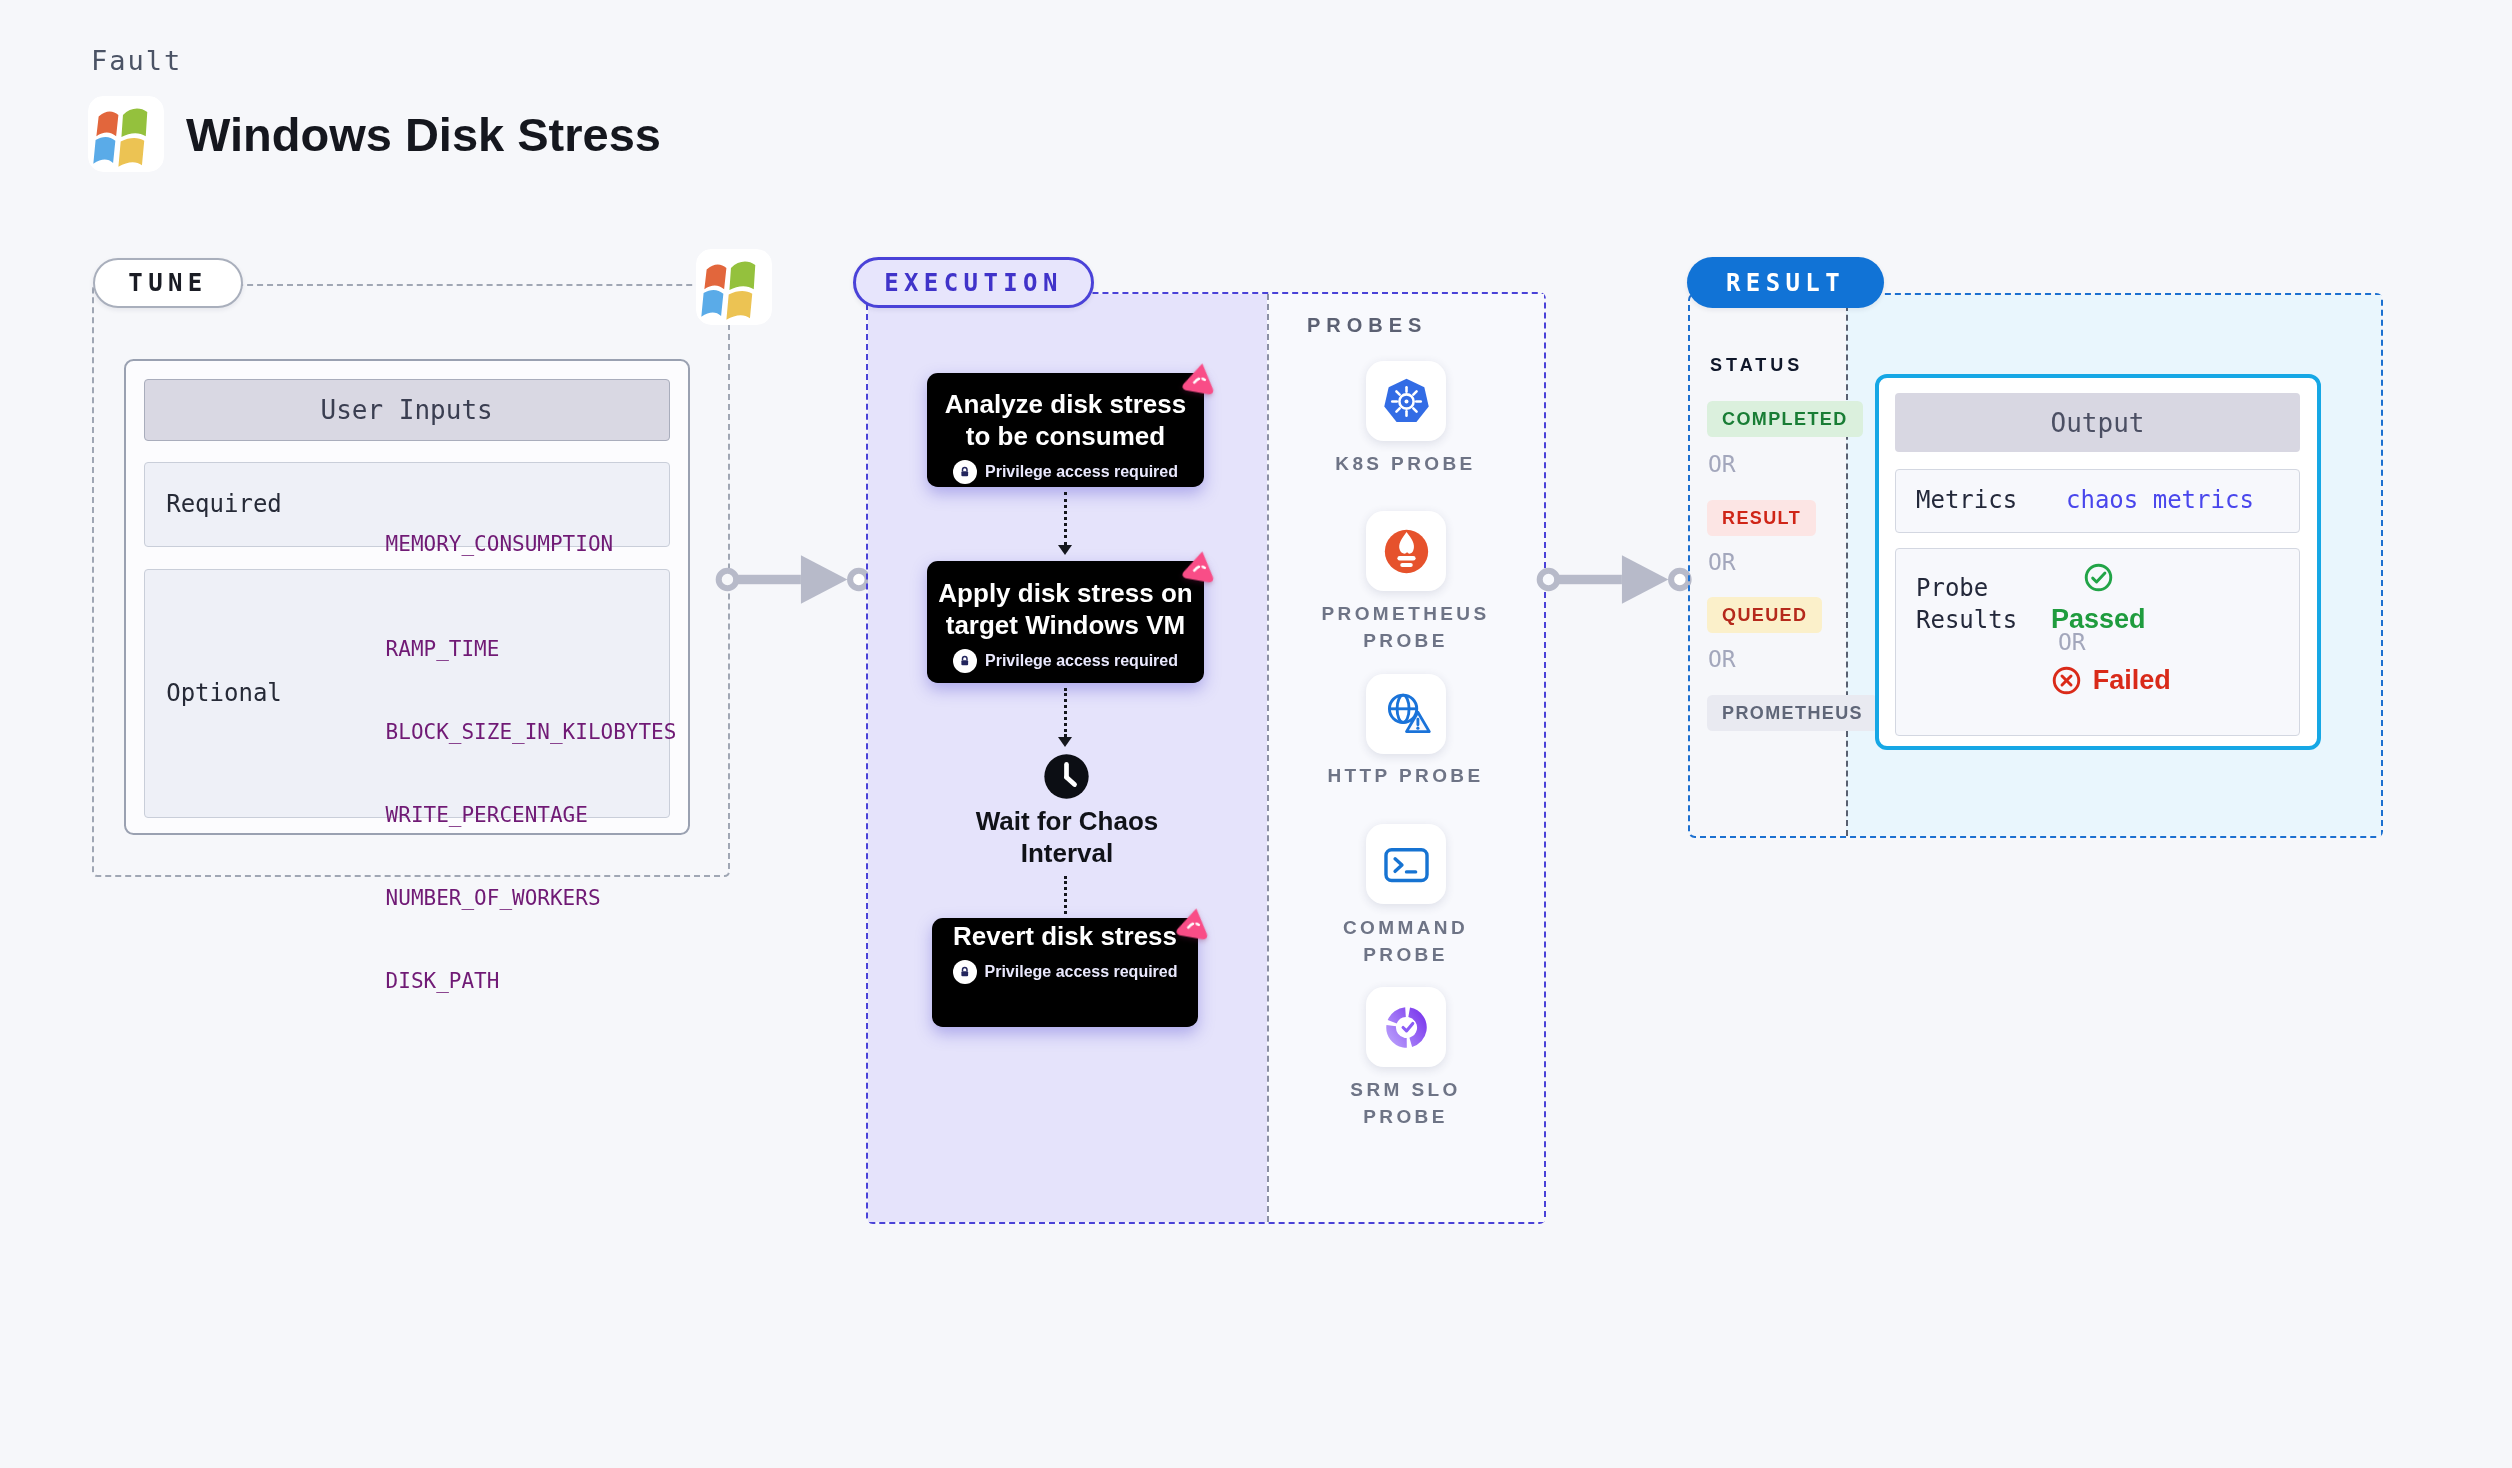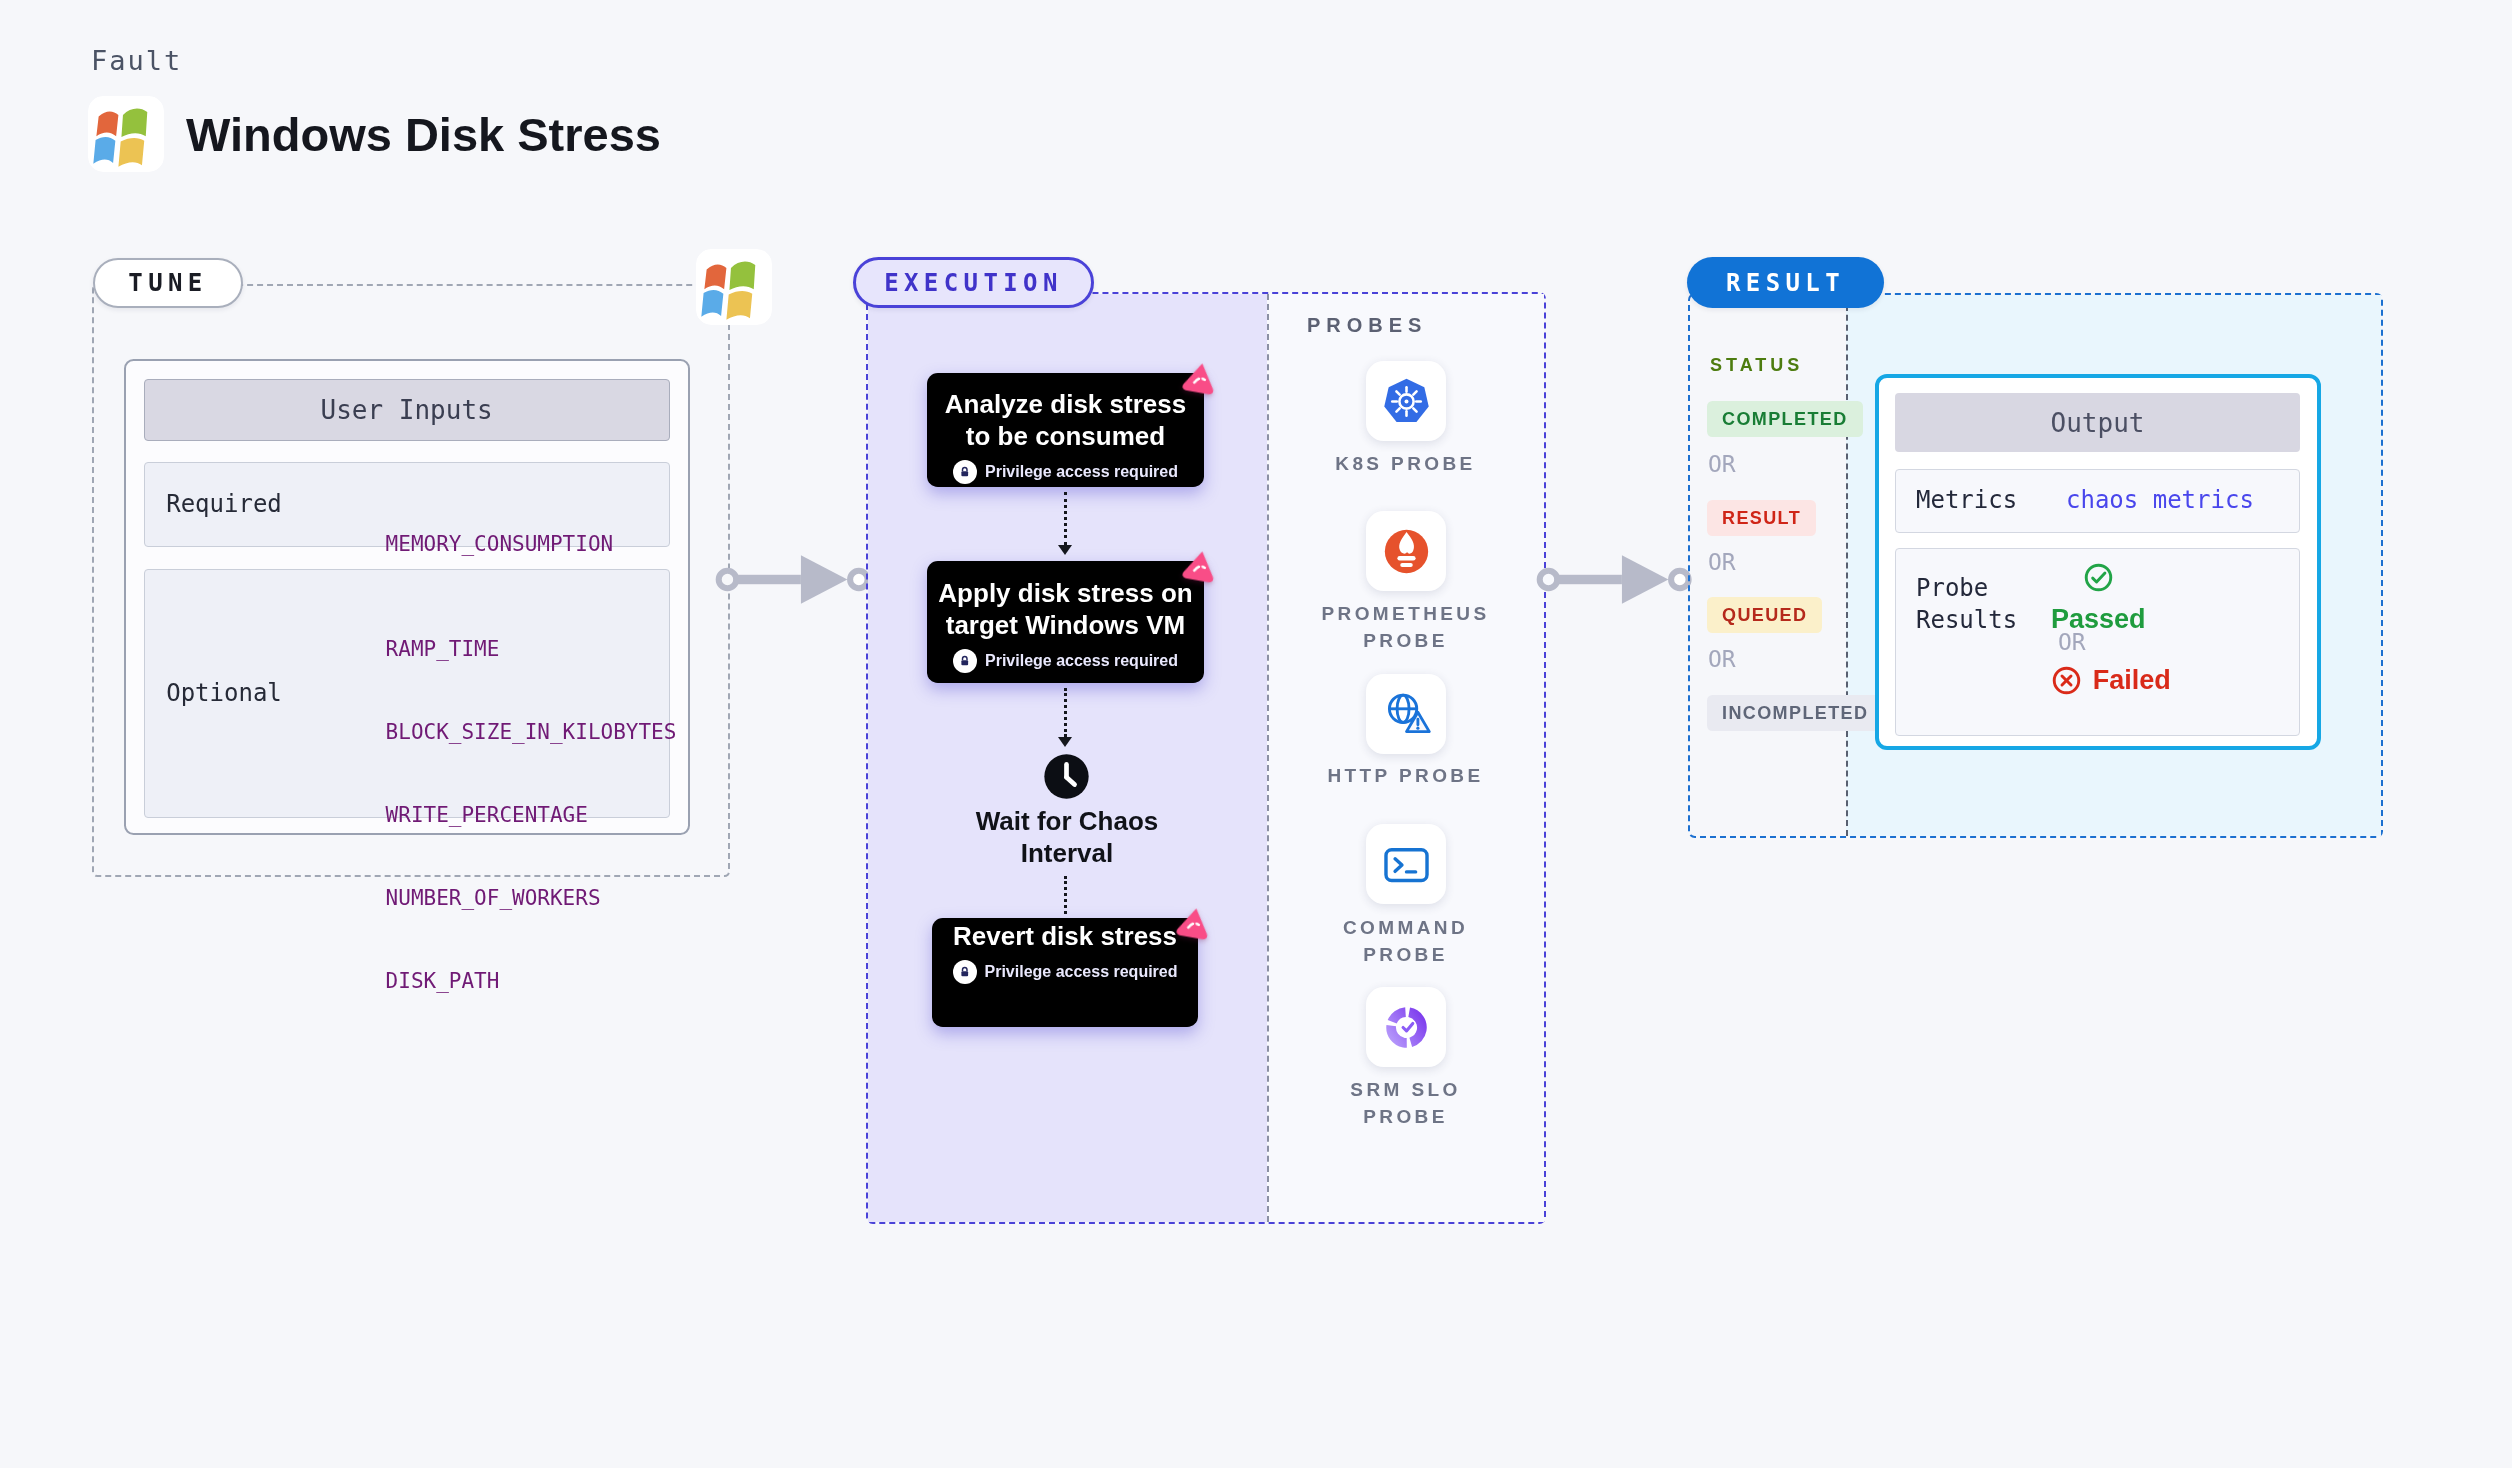--- a/index.html
+++ b/index.html
@@ -69,21 +69,21 @@
               box-shadow:0 2.7px 9.5px rgba(40,50,90,.12);display:flex;align-items:center;
               justify-content:center;}
   .probe-label{left:1304px;width:203px;text-align:center;font-size:19px;font-weight:700;
                color:#6e7486;letter-spacing:3.4px;line-height:27px;}
 
   
   .result-box{left:1688px;top:293px;width:695px;height:545px;border:2px dashed #1c70d0;
               border-radius:6.8px;box-sizing:border-box;}
   .result-cyan{position:absolute;left:156px;top:0;right:0;bottom:0;background:#e9f6fd;
                border-left:2px dashed #596070;}
-  .status-title{left:1710px;top:355px;font-size:18px;font-weight:800;color:#4d7c0f;letter-spacing:4px;}
+  .status-title{left:1710px;top:355px;font-size:18px;font-weight:800;color:#0f172a;letter-spacing:4px;}
   .badge{display:inline-flex;align-items:center;height:36px;padding:0 15px;border-radius:5.4px;
          font-size:18px;font-weight:800;letter-spacing:1.4px;}
   .badge-completed{background:#dbf0dd;color:#197d35;}
   .badge-errored{background:#fce5e4;color:#cf2517;}
   .badge-queued{background:#fbf0ca;color:#b5291b;}
   .badge-incompleted{background:#e9eaf1;color:#5f6678;}
   .or-text{font-size:23px;color:#a3a7bc;}
 
   .output-card{left:1875px;top:374px;width:446px;height:376px;background:#ffffff;
                border:4px solid #16a7e5;border-radius:12px;box-sizing:border-box;}
@@ -305,21 +305,21 @@
   <div class="abs mono pill result-pill">RESULT</div>
 
   <div class="abs sans status-title">STATUS</div>
 
   <div class="abs sans badge badge-completed" style="left:1707px;top:401px;">COMPLETED</div>
   <div class="abs mono or-text" style="left:1708px;top:451px;">OR</div>
   <div class="abs sans badge badge-errored" style="left:1707px;top:500px;">RESULT</div>
   <div class="abs mono or-text" style="left:1708px;top:549px;">OR</div>
   <div class="abs sans badge badge-queued" style="left:1707px;top:597px;">QUEUED</div>
   <div class="abs mono or-text" style="left:1708px;top:646px;">OR</div>
-  <div class="abs sans badge badge-incompleted" style="left:1707px;top:695px;">INCOMPLETED</div>
+  <div class="abs sans badge badge-incompleted" style="left:1707px;top:695px;">PROMETHEUS</div>
 
   <div class="abs output-card">
     <div class="abs mono output-header">Output</div>
 
     <div class="abs output-row metrics-row">
       <div class="abs mono cell-label" style="left:20px;top:0;line-height:61px;">Metrics</div>
       <div class="abs mono metrics-link" style="left:170px;top:0;line-height:61px;">chaos metrics</div>
     </div>
 
     <div class="abs output-row proberes-row">

